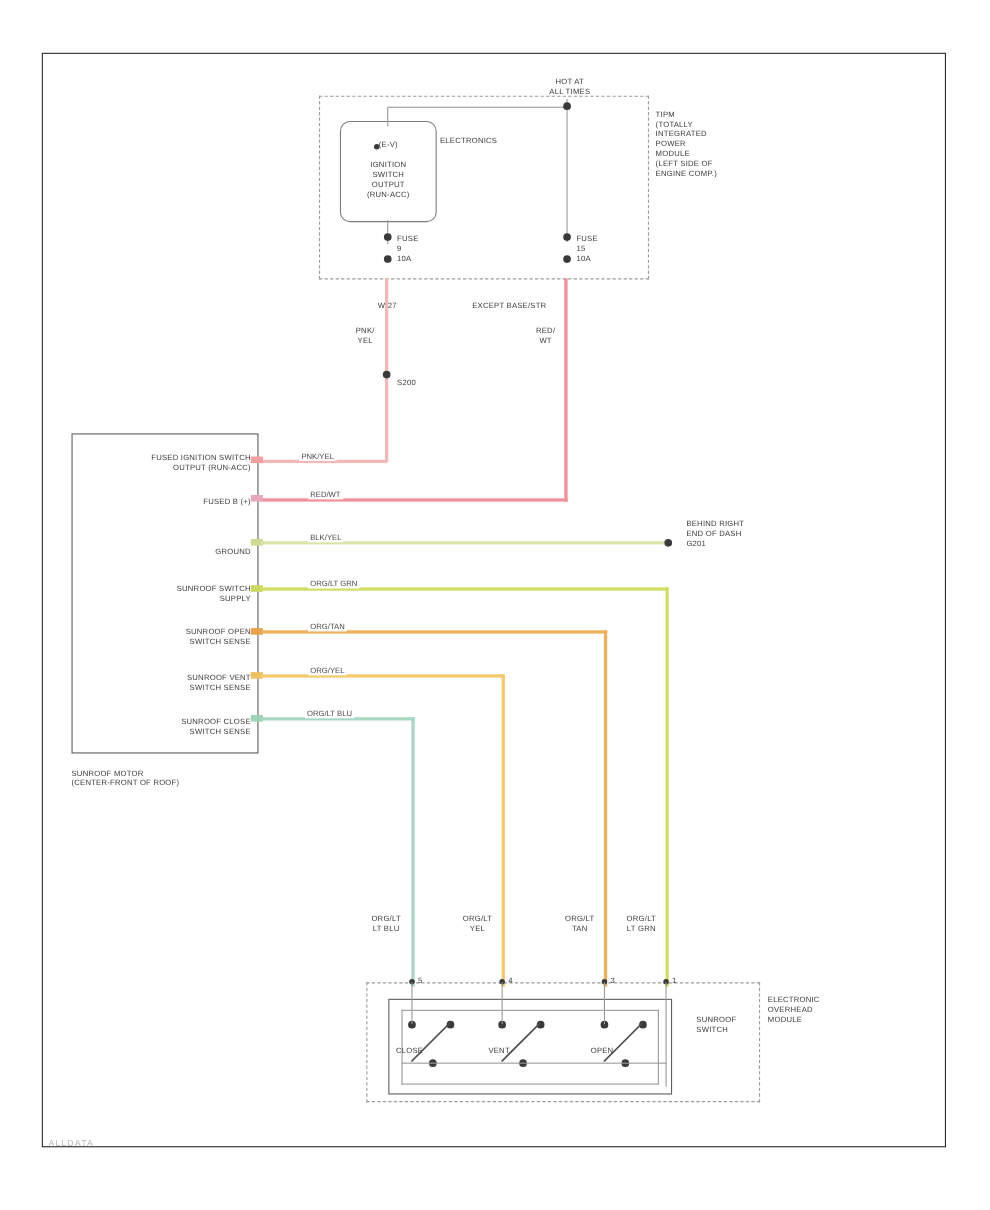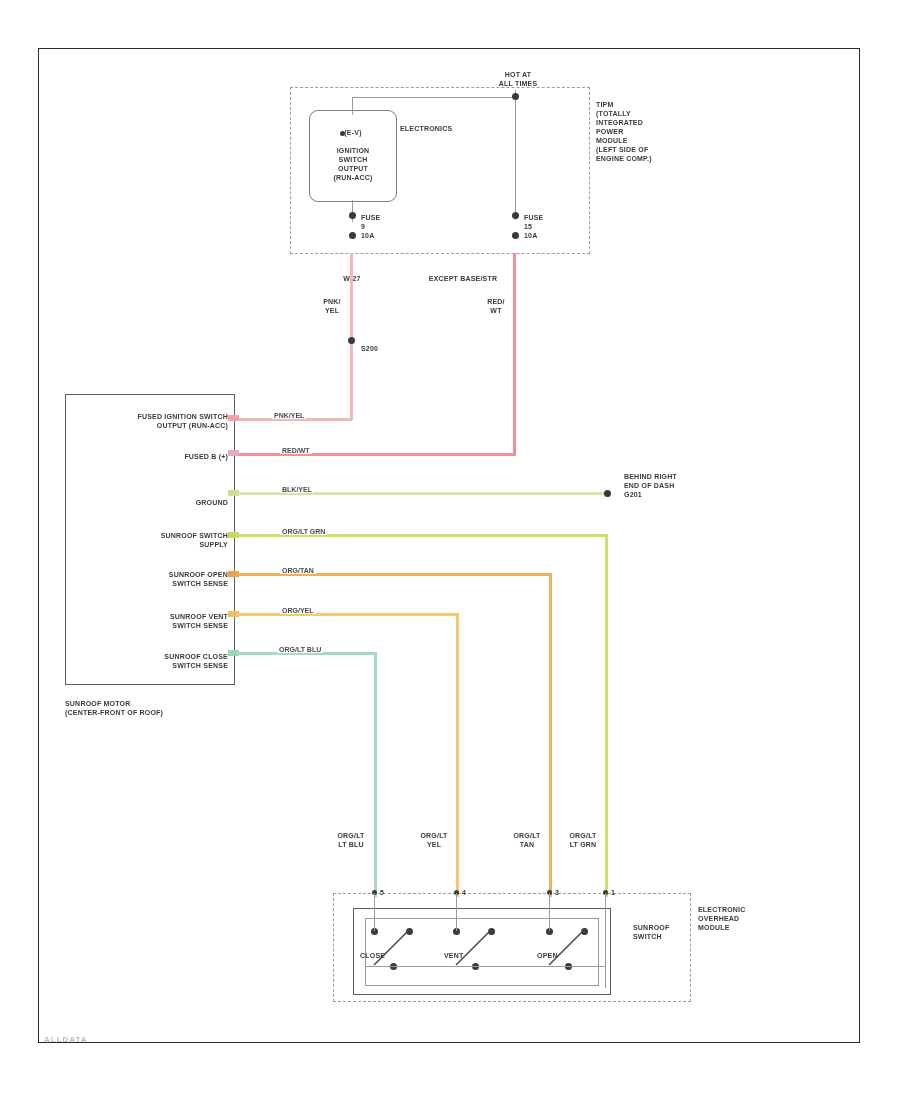--- a/index.html
+++ b/index.html
@@ -1,17 +1,17 @@
 <!DOCTYPE html>
 <html><head>
 <meta charset="utf-8">
 <style>
   html,body{margin:0;padding:0;background:#ffffff;}
   body{font-family:"Liberation Sans",sans-serif;}
-  #page{position:relative;width:900px;height:1100px;background:#fff;overflow:hidden;font-weight:bold;}
+  #page{position:relative;width:900px;height:1100px;background:#fff;overflow:hidden;}
   #frame{position:absolute;left:38px;top:48px;width:822px;height:995px;border:1.5px solid #2a2a2a;box-sizing:border-box;}
   .lbl{position:absolute;font-size:7px;line-height:9px;color:#3a3a3a;letter-spacing:.2px;white-space:pre;}
   .lbl.c{text-align:center;}
   .lbl.r{text-align:right;}
   .hw{position:absolute;height:3px;}
   .vw{position:absolute;width:3px;}
   .thin{position:absolute;background:#9a9a9a;}
   .box{position:absolute;border:1.3px solid #5e5e5e;box-sizing:border-box;background:transparent;}
   .dash{position:absolute;border:1.5px dashed #9b9b9b;box-sizing:border-box;}
   .dot{position:absolute;width:7px;height:7px;border-radius:50%;background:#3a3a3a;}

